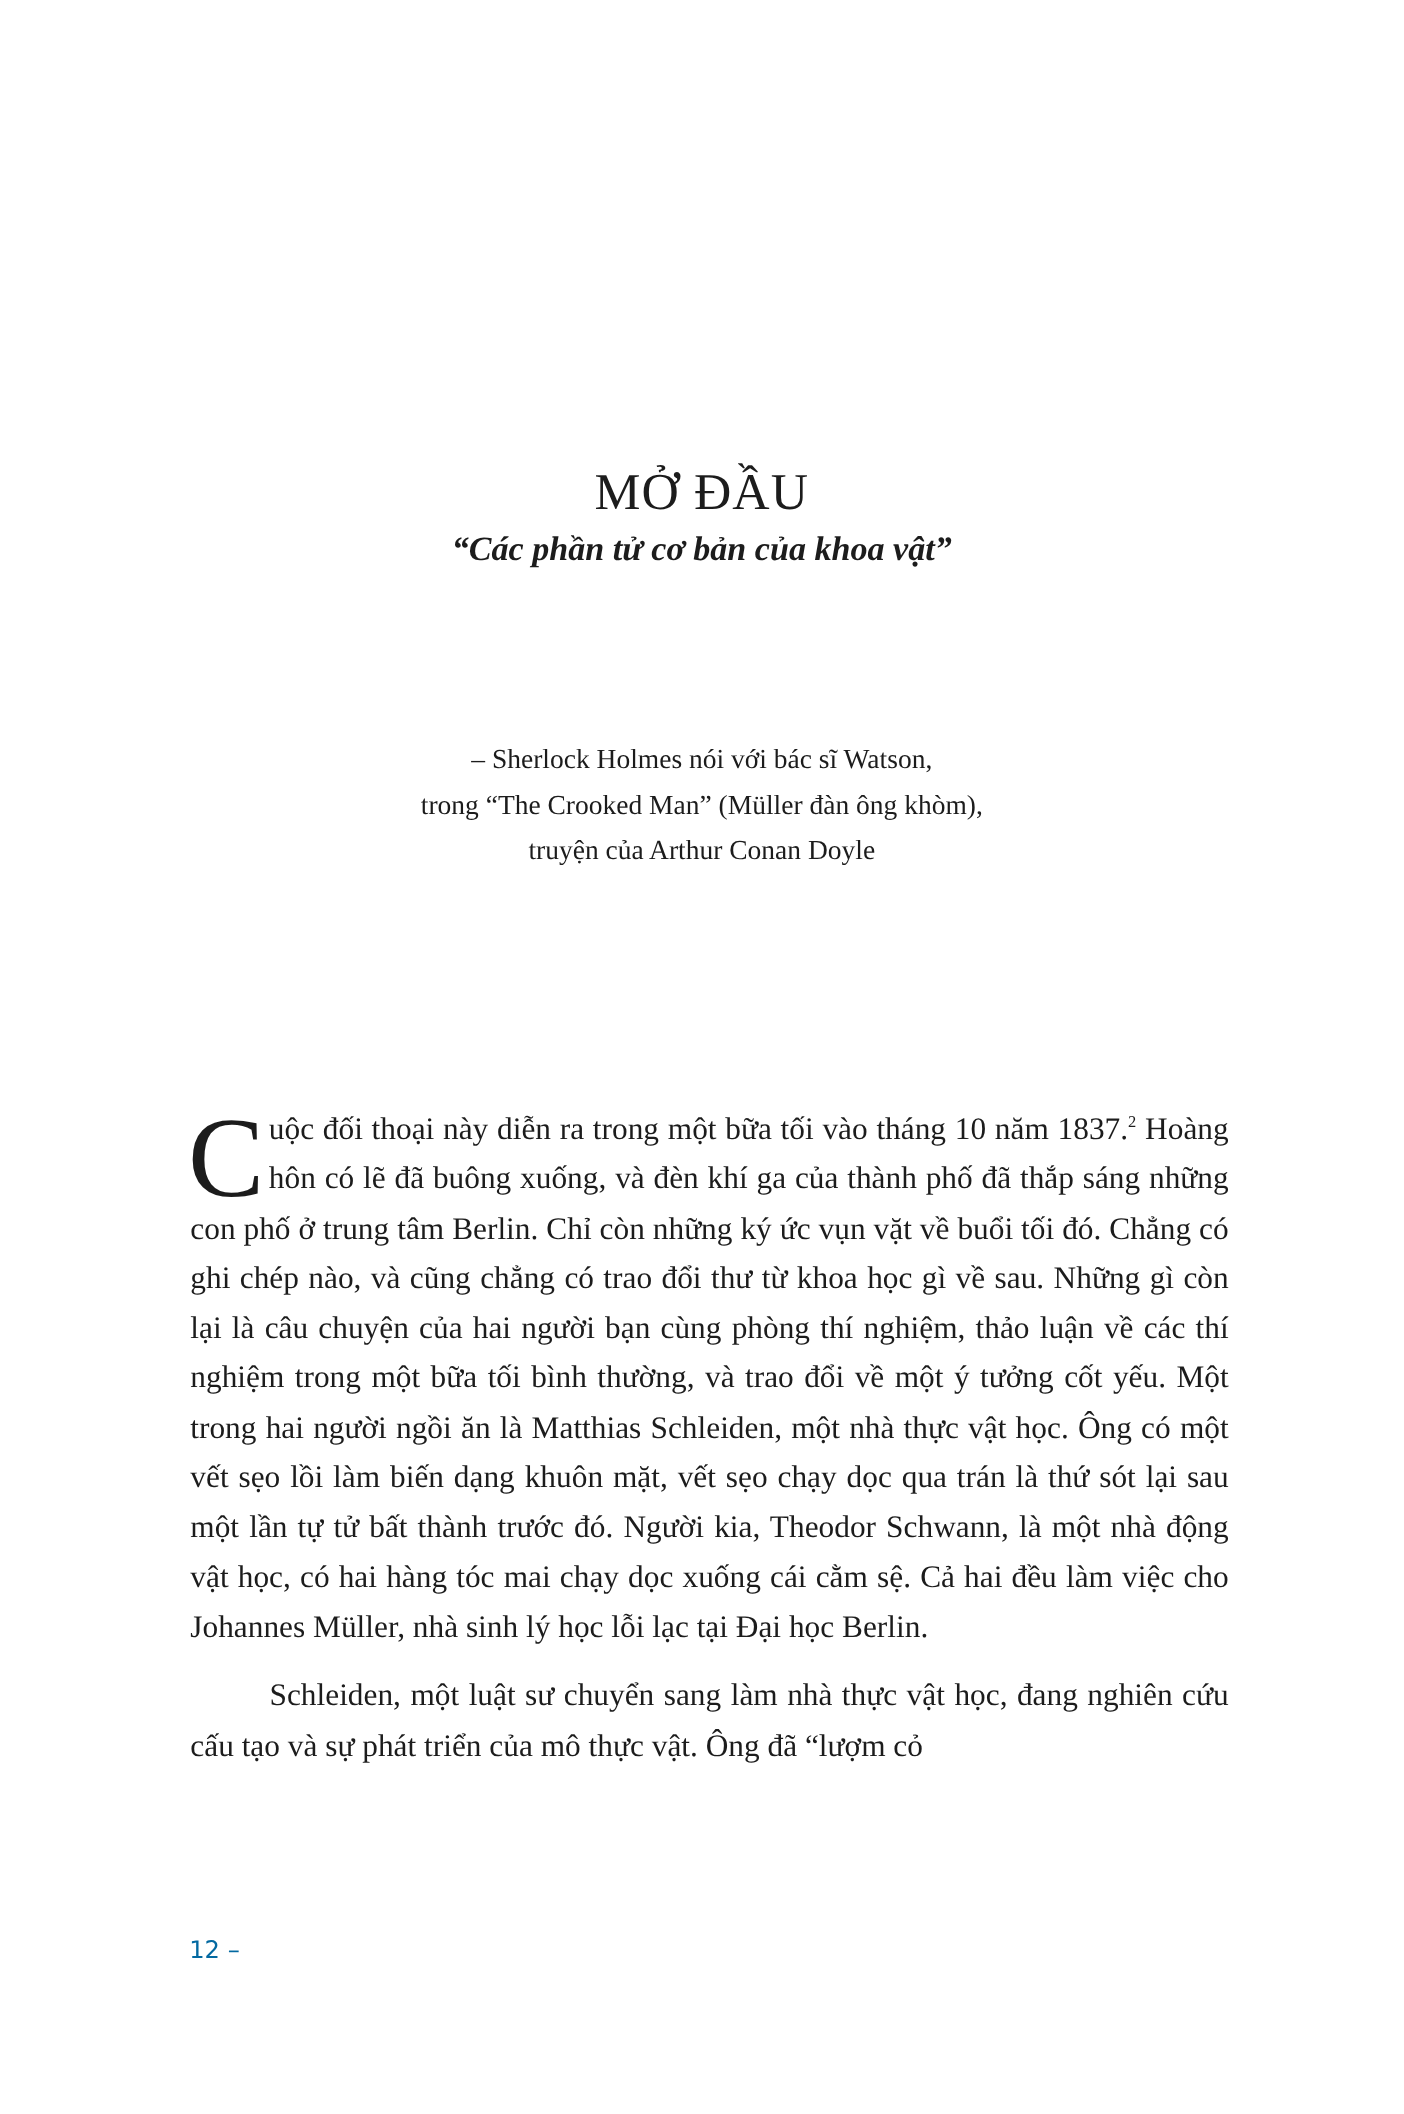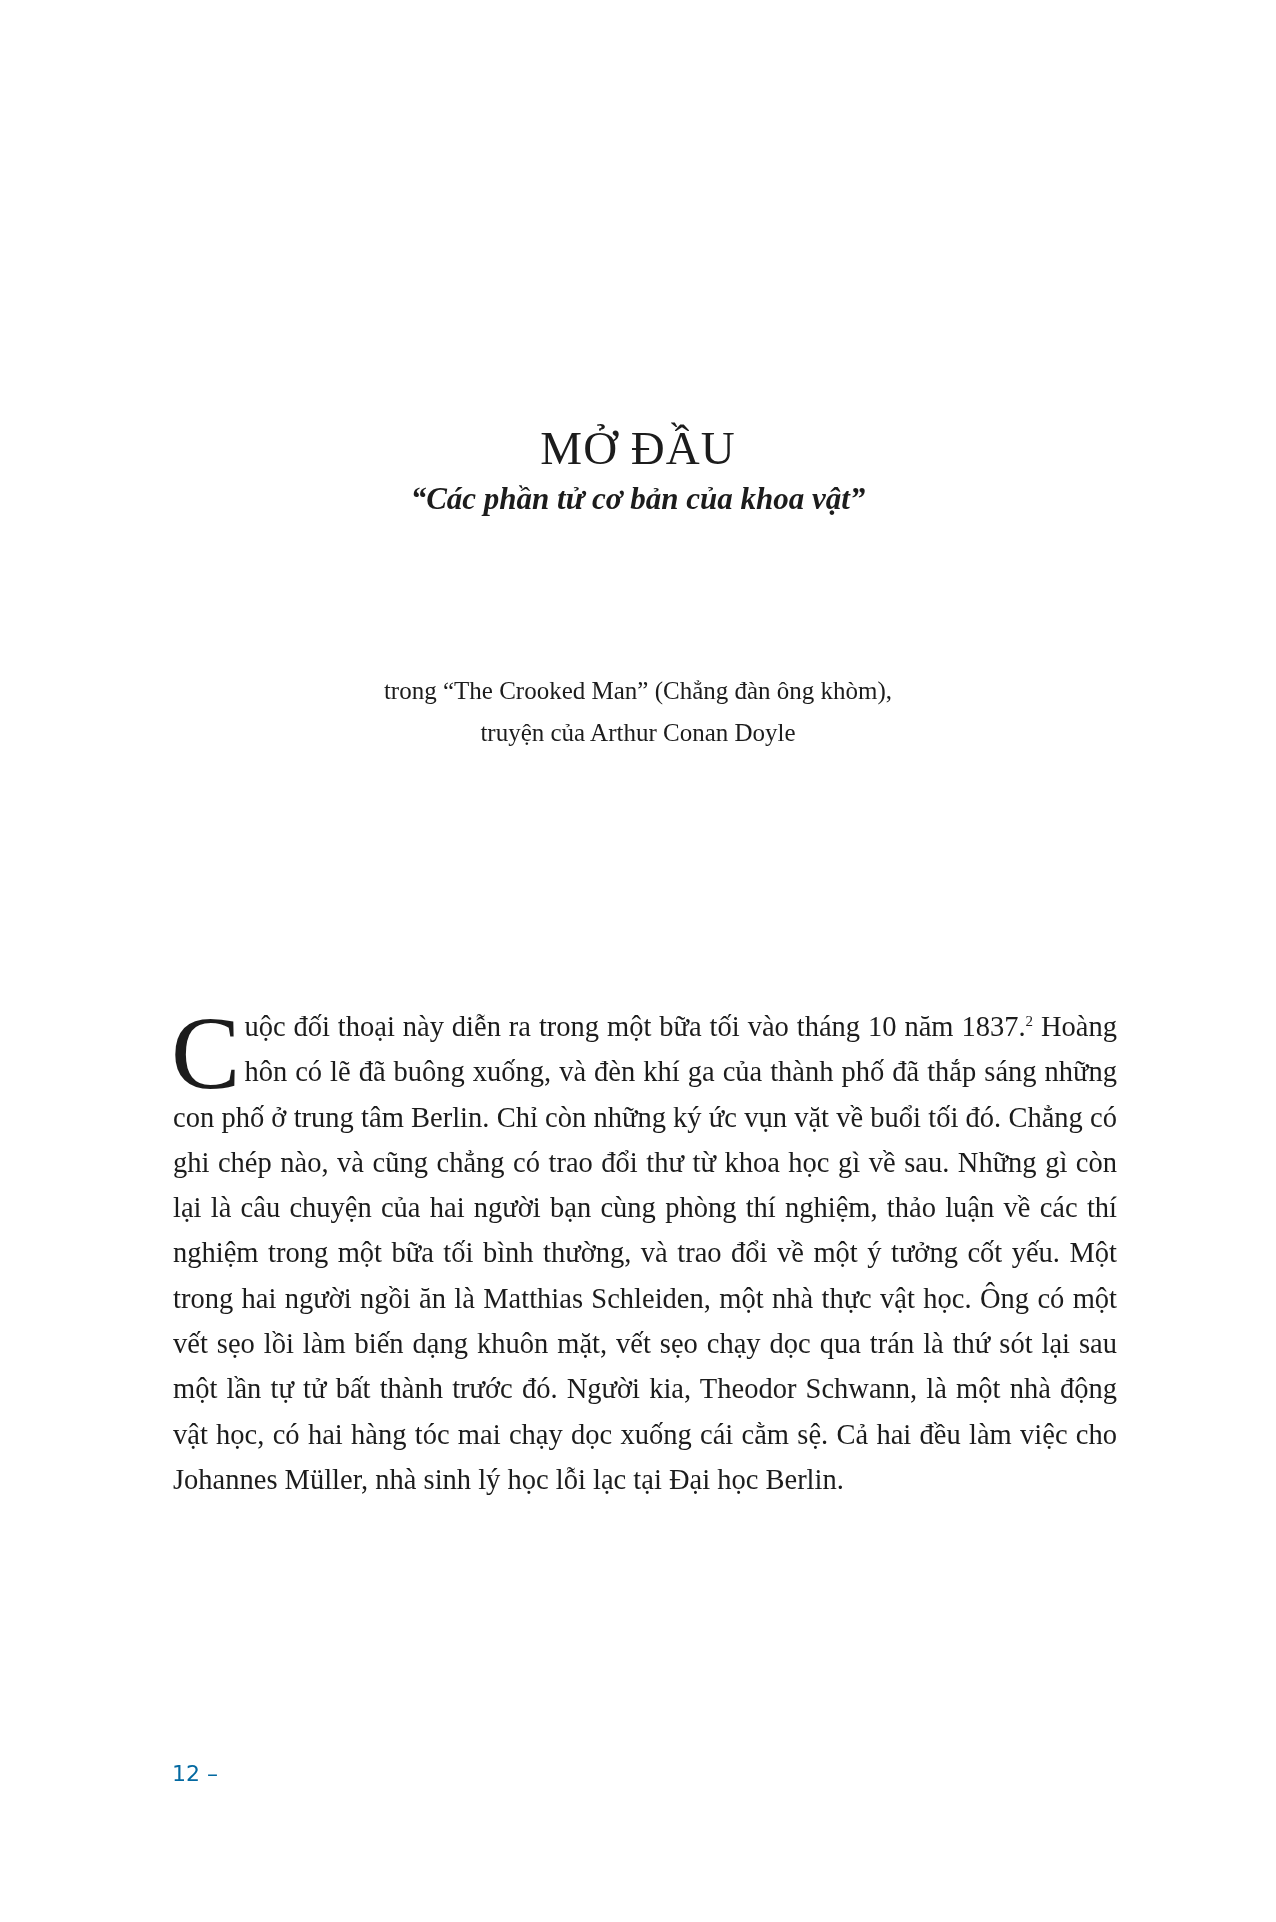--- a/index.html
+++ b/index.html
@@ -114,24 +114,26 @@
 </head>
 <body>
 
 <div class="page">
 
   <h1 class="chapter-title">MỞ ĐẦU</h1>
   <h2 class="chapter-subtitle">“Các phần tử cơ bản của khoa vật”</h2>
 
   <div class="epigraph">
     <p class="epigraph-attribution">
-      <span class="line">trong “The Crooked Man” (Chẳng đàn ông khòm),</span>
+      <span class="line">– Sherlock Holmes nói với bác sĩ Watson,</span>
+      <span class="line">trong “The Crooked Man” (Müller đàn ông khòm),</span>
       <span class="line">truyện của Arthur Conan Doyle</span>
     </p>
   </div>
 
   <div class="body-text">
     <p><span class="drop-cap">C</span><span>uộc đối thoại này diễn ra trong một bữa tối vào tháng 10 năm 1837.</span><sup>2</sup><span> Hoàng hôn có lẽ đã buông xuống, và đèn khí ga của thành phố đã thắp sáng những con phố ở trung tâm Berlin. Chỉ còn những ký ức vụn vặt về buổi tối đó. Chẳng có ghi chép nào, và cũng chẳng có trao đổi thư từ khoa học gì về sau. Những gì còn lại là câu chuyện của hai người bạn cùng phòng thí nghiệm, thảo luận về các thí nghiệm trong một bữa tối bình thường, và trao đổi về một ý tưởng cốt yếu. Một trong hai người ngồi ăn là Matthias Schleiden, một nhà thực vật học. Ông có một vết sẹo lồi làm biến dạng khuôn mặt, vết sẹo chạy dọc qua trán là thứ sót lại sau một lần tự tử bất thành trước đó. Người kia, Theodor Schwann, là một nhà động vật học, có hai hàng tóc mai chạy dọc xuống cái cằm sệ. Cả hai đều làm việc cho Johannes Müller, nhà sinh lý học lỗi lạc tại Đại học Berlin.</span></p>
+    <p><span>Schleiden, một luật sư chuyển sang làm nhà thực vật học, đang nghiên cứu cấu tạo và sự phát triển của mô thực vật. Ông đã “lượm cỏ</span></p>
   </div>
 
   <div class="page-number">12 –</div>
 
 </div>
 
 </body></html>

